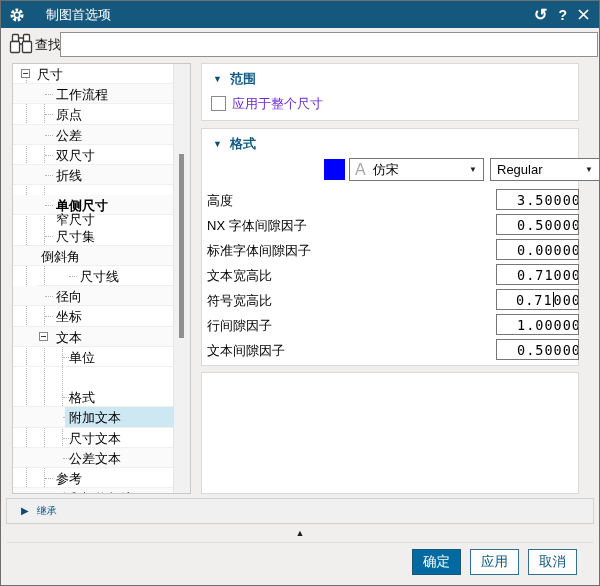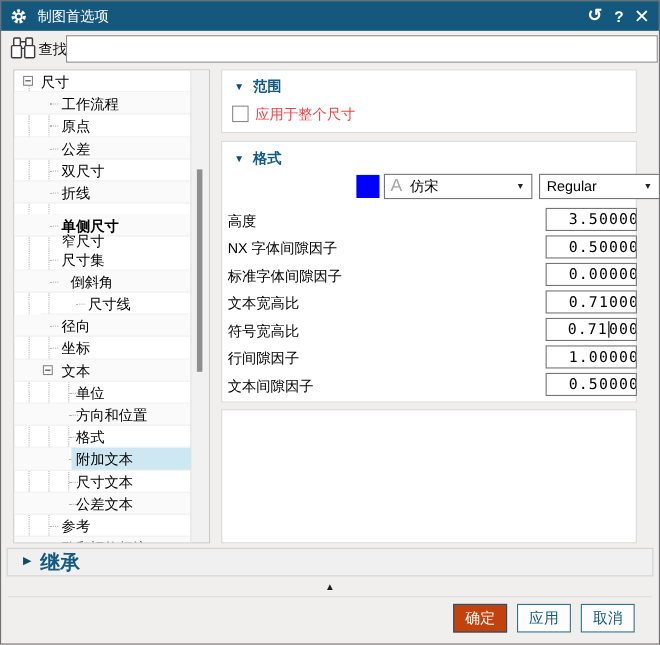--- a/index.html
+++ b/index.html
@@ -2,21 +2,21 @@
 <html><head>
 <meta charset="utf-8">
 <style>
   html,body{margin:0;padding:0;}
   body{width:600px;height:586px;position:relative;font-family:"Liberation Sans",sans-serif;background:#f0efed;overflow:hidden;}
   .win{position:absolute;inset:0;border:1px solid #6f6f6f;background:#f0efed;box-sizing:border-box;}
 
   
   .titlebar{position:absolute;left:0;top:0;right:0;height:27px;background:#15587d;color:#fff;display:flex;align-items:center;}
   .titlebar .gear{margin-left:8px;display:flex;align-items:center;}
-  .titlebar .title{margin-left:9px;font-size:13px;}
+  .titlebar .title{margin-left:21px;font-size:13px;}
   .tb-icons{position:absolute;right:10px;top:0;height:27px;display:flex;align-items:center;gap:11px;}
   .tb-ic{color:#fff;cursor:pointer;display:flex;align-items:center;justify-content:center;}
   .tb-reset{font-size:16px;font-weight:bold;line-height:1;}
   .tb-help{font-size:14px;font-weight:bold;}
 
   
   .searchrow{position:absolute;left:0;top:27px;right:0;height:32px;}
   .binoc{position:absolute;left:7px;top:4px;}
   .search-label{position:absolute;left:34px;top:8px;font-size:13px;color:#111;}
   .search-input{position:absolute;left:59px;top:4px;width:528px;height:23px;border:1px solid #8f8f8f;background:#fff;font-size:13px;padding:0 4px;box-sizing:content-box;outline:none;}
@@ -38,46 +38,46 @@
   
   .box{position:absolute;left:200px;width:378px;background:#fff;border:1px solid #d9d9d9;box-sizing:border-box;}
   .box-scope{top:62px;height:58px;}
   .box-format{top:127px;height:238px;}
   .box-empty{top:371px;height:122px;}
   .sec-head{position:absolute;left:11px;top:6px;display:flex;align-items:center;gap:8px;}
   .sec-tri{font-size:9px;color:#0f4c72;line-height:1;}
   .sec-title{font-size:13px;font-weight:bold;color:#135a83;}
 
   .checkbox{position:absolute;left:9px;top:32px;width:13px;height:13px;border:1px solid #8a8a8a;background:#fff;cursor:pointer;}
-  .chk-label{position:absolute;left:30px;top:31px;font-size:13px;color:#ef4444;}
+  .chk-label{position:absolute;left:30px;top:31px;font-size:13px;color:#6d28d9;}
 
   .swatch{position:absolute;left:122px;top:30px;width:21px;height:21px;cursor:pointer;}
   .combo{position:absolute;top:29px;height:23px;background:#fff;border:1px solid #767676;box-sizing:border-box;display:flex;align-items:center;cursor:pointer;}
   .combo-font{left:147px;width:135px;}
   .combo-style{left:288px;width:110px;}
   .combo .arrow{position:absolute;right:6px;font-size:8px;color:#222;}
   .font-A{font-size:16px;color:#a6a6a6;margin-left:5px;}
   .combo-val{font-size:13px;color:#000;margin-left:7px;}
 
   .frow-label{position:absolute;left:5px;font-size:13px;color:#000;white-space:nowrap;}
   .frow-field{position:absolute;left:294px;width:83px;height:21px;border:1px solid #767676;background:#fff;box-sizing:border-box;display:flex;align-items:center;justify-content:flex-end;overflow:hidden;padding:0 2px;}
   .fval{display:flex;align-items:center;margin-right:-5px;font-family:"DejaVu Sans Mono",monospace;font-size:13.5px;letter-spacing:1px;white-space:pre;}
   .caret{width:1px;height:15px;background:#000;}
 
   
   .inherit{position:absolute;left:5px;top:497px;width:588px;height:26px;background:#f0f0f0;border:1px solid #d2d2d2;box-sizing:border-box;display:flex;align-items:center;cursor:pointer;}
   .inherit .tri{font-size:10px;color:#0f4c72;margin-left:14px;line-height:1;}
-  .inherit .txt{font-size:18px;font-weight:bold;color:#135a83;margin-left:8px;}
+  .inherit .txt{font-size:10px;font-weight:normal;color:#135a83;margin-left:8px;}
 
   .handle{position:absolute;left:0;right:0;top:525px;height:14px;text-align:center;font-size:9px;color:#1c1c1c;cursor:pointer;line-height:14px;}
   .footer-sep{position:absolute;left:6px;right:6px;top:541px;height:1px;background:#dcdcdc;}
 
   .footer{position:absolute;top:548px;right:22px;display:flex;gap:9px;}
   .btn{height:26px;min-width:48px;padding:0 10px;font-size:13.5px;display:flex;align-items:center;justify-content:center;cursor:pointer;box-sizing:border-box;font-family:"Liberation Sans",sans-serif;}
-  .btn-primary{background:#c2410c;color:#fff;border:1px solid #14587b;text-align:center;}
+  .btn-primary{background:#0369a1;color:#fff;border:1px solid #14587b;text-align:center;}
   .btn-secondary{background:#fdfdfd;color:#14587b;border:1px solid #336f91;}
 </style>
 </head>
 <body>
 
 <div class="win">
 
   <div class="titlebar">
     <span class="gear">
       <svg width="16" height="16" viewBox="0 0 16 16">
@@ -150,45 +150,41 @@
         <div class="trow alt" style="top: 131px; font-weight: bold;">
           <span class="gh" style="left: 32px; width: 8px;"></span>
           <span class="tlabel" style="left: 43px;">单侧尺寸</span>
         </div>
         <div class="trow" style="top: 161.6px;">
           <span class="gh" style="left: 32px; width: 8px;"></span>
           <span class="tlabel" style="left: 43px;">尺寸集</span>
         </div>
         <div class="trow alt" style="top: 181.8px;">
           <span class="gh" style="left: 32px; width: 8px;"></span>
-          <span class="tlabel" style="left: 51px; text-align: center;">倒斜角</span>
+          <span class="tlabel" style="left: 28px; text-align: center;">倒斜角</span>
         </div>
         <div class="trow" style="top: 202px; margin-left: 24px;">
           <span class="gh" style="left: 32px; width: 8px;"></span>
           <span class="tlabel" style="left: 43px;">尺寸线</span>
         </div>
         <div class="trow alt" style="top: 222.2px; text-align: right;">
           <span class="gh" style="left: 32px; width: 8px;"></span>
           <span class="tlabel" style="left: 43px;">径向</span>
         </div>
         <div class="trow" style="top: 242.4px;">
           <span class="gh" style="left: 32px; width: 8px;"></span>
           <span class="tlabel" style="left: 43px;">坐标</span>
         </div>
         <div class="trow alt" style="top: 262.6px;">
           <span class="exp" style="left: 26px;"></span>
           <span class="tlabel" style="left: 43px;">文本</span>
         </div>
         <div class="trow" style="top: 282.8px;">
           <span class="gh" style="left: 50px; width: 8px;"></span>
           <span class="tlabel" style="left: 56px;">单位</span>
-        </div>
-        <div class="trow alt" style="top: 303px;">
-          <span class="gh" style="left: 50px; width: 8px;"></span>
-          <span class="tlabel" style="left: 56px;">方向和位置</span>
         </div>
         <div class="trow" style="top: 323.2px;">
           <span class="gh" style="left: 50px; width: 8px;"></span>
           <span class="tlabel" style="left: 56px;">格式</span>
         </div>
         <div class="trow alt" style="top: 343.4px;">
           <div class="hl"></div>
           <span class="gh" style="left: 50px; width: 8px;"></span>
           <span class="tlabel" style="left: 56px;">附加文本</span>
         </div>

